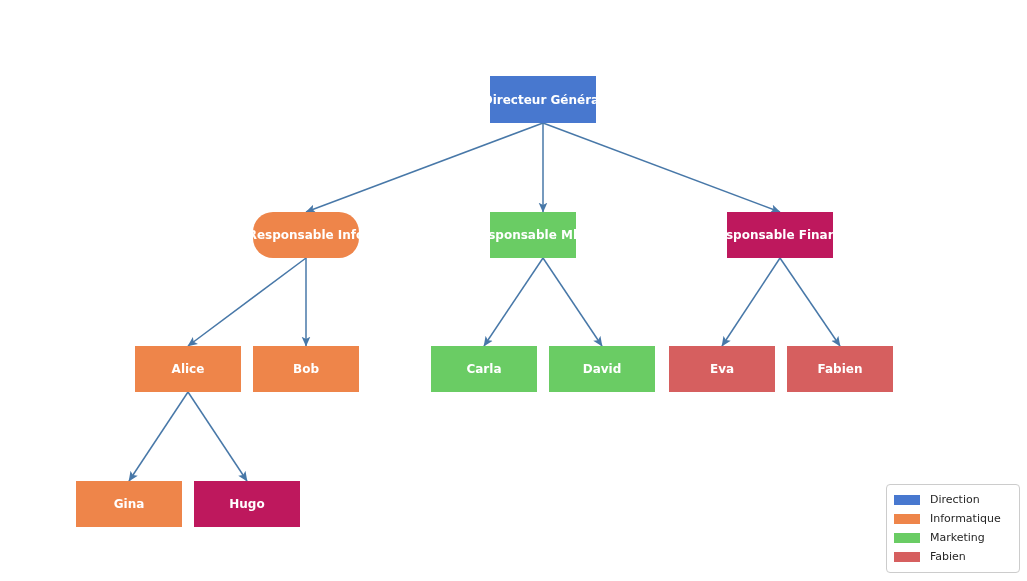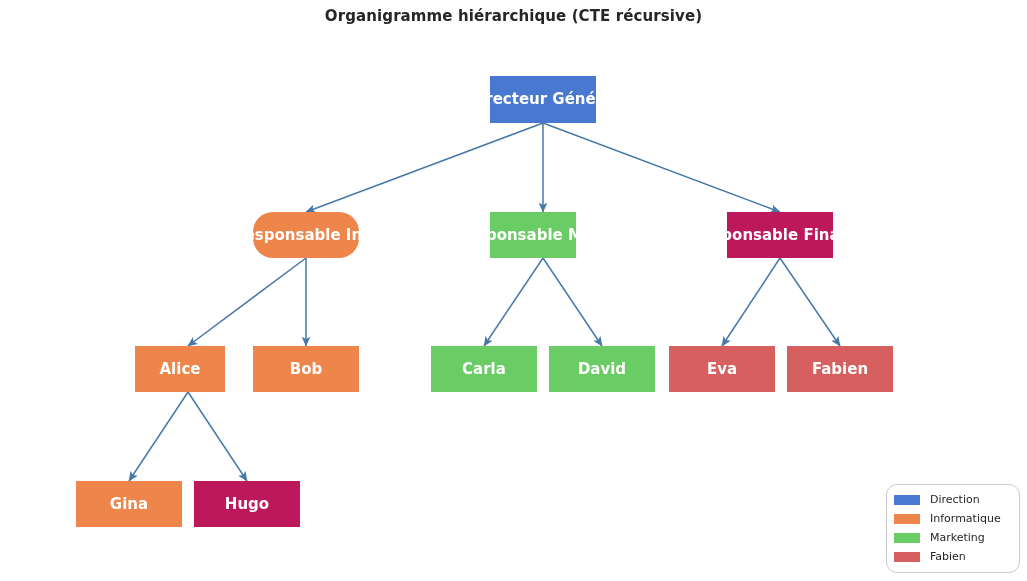--- a/index.html
+++ b/index.html
@@ -38,37 +38,37 @@
   }
   .node {
     position: absolute;
     display: flex;
     align-items: center;
     justify-content: center;
     box-sizing: border-box;
     overflow: visible;
   }
   .node-label {
-    font-size: 15px;
+    font-size: 12px;
     font-weight: bold;
     color: #ffffff;
     white-space: nowrap;
     text-align: center;
     line-height: 1;
   }
   #legend {
     position: absolute;
     left: 886px;
     top: 484px;
     width: 134px;
     padding: 5px 7px 6px 7px;
     box-sizing: border-box;
     background: #ffffff;
     border: 1px solid #cccccc;
-    border-radius: 11px;
+    border-radius: 4px;
   }
   .legend-row {
     display: flex;
     align-items: center;
     height: 19px;
   }
   .legend-swatch {
     width: 26px;
     height: 10px;
     flex: 0 0 26px;
@@ -78,21 +78,20 @@
     font-size: 11px;
     color: #262626;
     white-space: nowrap;
   }
 </style>
 </head>
 <body>
 
 <div id="canvas">
 
-  <div id="chart-title">Organigramme hiérarchique (CTE récursive)</div>
 
   <svg id="edge-layer" viewBox="0 0 1027 581" width="1027" height="581">
       <defs>
         <marker id="arrowhead" markerWidth="7" markerHeight="7" refX="6.2" refY="3.5" orient="auto" markerUnits="strokeWidth">
           <path d="M0,0.6 L6.6,3.5 L0,6.4 L1.5,3.5 Z" fill="#4878a8"></path>
         </marker>
       </defs>
       <line x1="543" y1="123" x2="306" y2="212" stroke="#4878a8" stroke-width="1.5" marker-end="url(#arrowhead)"></line>
       <line x1="543" y1="123" x2="543" y2="212" stroke="#4878a8" stroke-width="1.5" marker-end="url(#arrowhead)"></line>
       <line x1="543" y1="123" x2="780" y2="212" stroke="#4878a8" stroke-width="1.5" marker-end="url(#arrowhead)"></line>
@@ -112,21 +111,21 @@
       </div>
       <div class="node" style="left: 253px; top: 212px; width: 106px; height: 46px; background: rgb(238, 133, 74); border-radius: 20px;">
         <span class="node-label">Responsable Info</span>
       </div>
       <div class="node" style="left: 490px; top: 212px; width: 86px; height: 46px; background: rgb(106, 204, 100);">
         <span class="node-label">Responsable Mktg</span>
       </div>
       <div class="node" style="left: 727px; top: 212px; width: 106px; height: 46px; background: #be185d;">
         <span class="node-label">Responsable Finance</span>
       </div>
-      <div class="node" style="left: 135px; top: 346px; width: 90px; height: 46px; background: rgb(238, 133, 74);">
+      <div class="node" style="left: 135px; top: 346px; width: 106px; height: 46px; background: rgb(238, 133, 74);">
         <span class="node-label">Alice</span>
       </div>
       <div class="node" style="left: 253px; top: 346px; width: 106px; height: 46px; background: rgb(238, 133, 74);">
         <span class="node-label">Bob</span>
       </div>
       <div class="node" style="left: 431px; top: 346px; width: 106px; height: 46px; background: rgb(106, 204, 100);">
         <span class="node-label">Carla</span>
       </div>
       <div class="node" style="left: 549px; top: 346px; width: 106px; height: 46px; background: rgb(106, 204, 100);">
         <span class="node-label">David</span>

